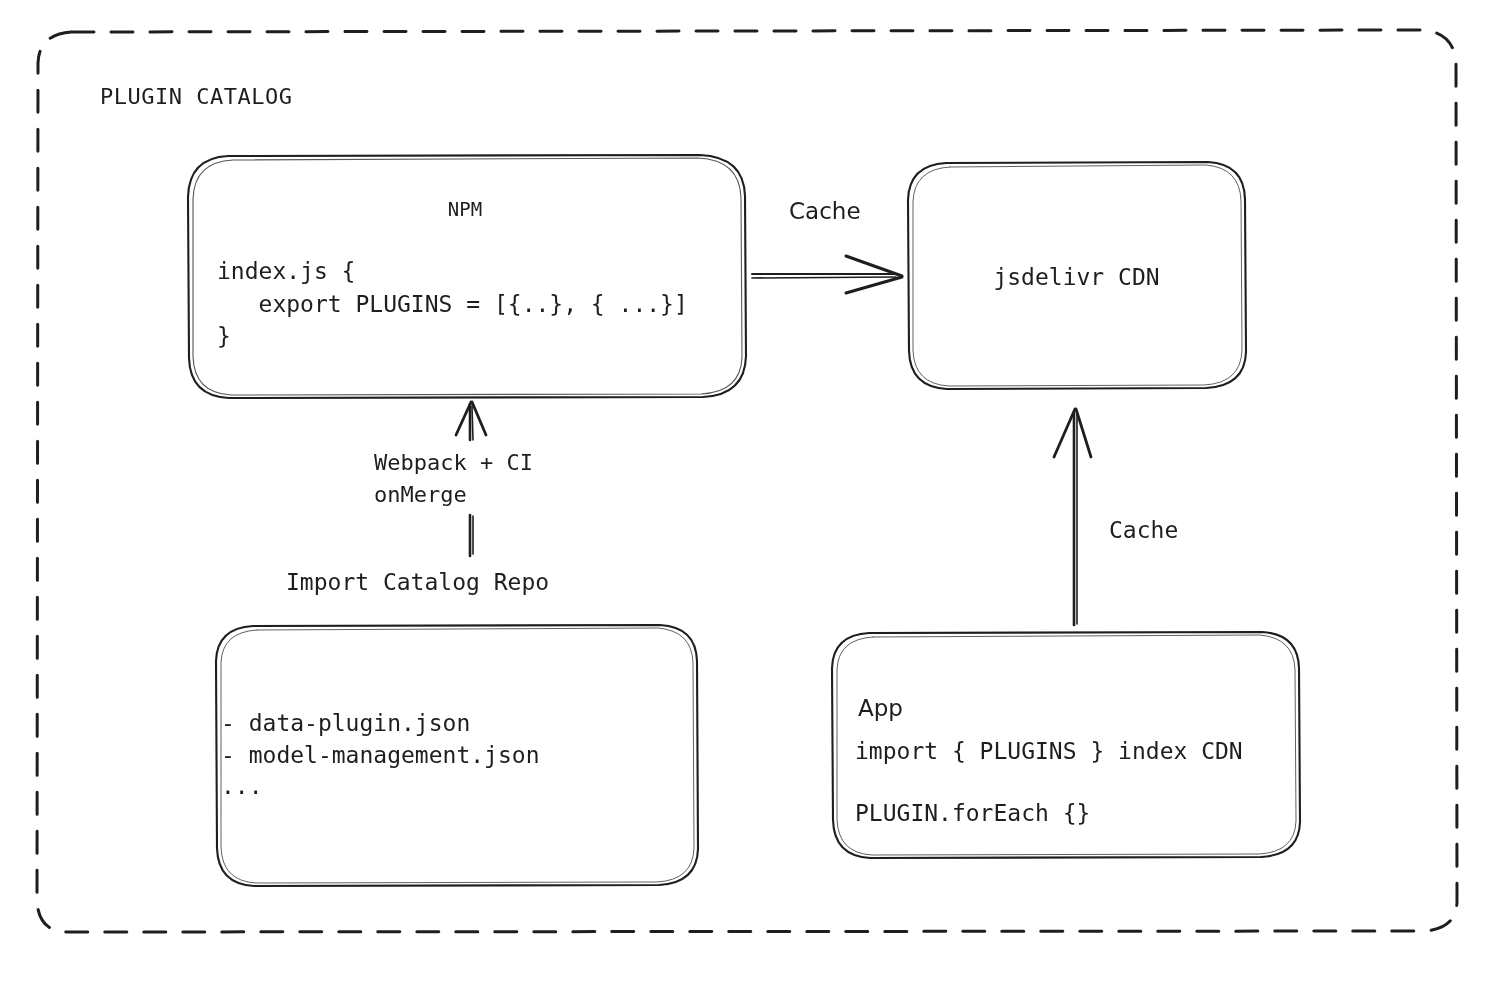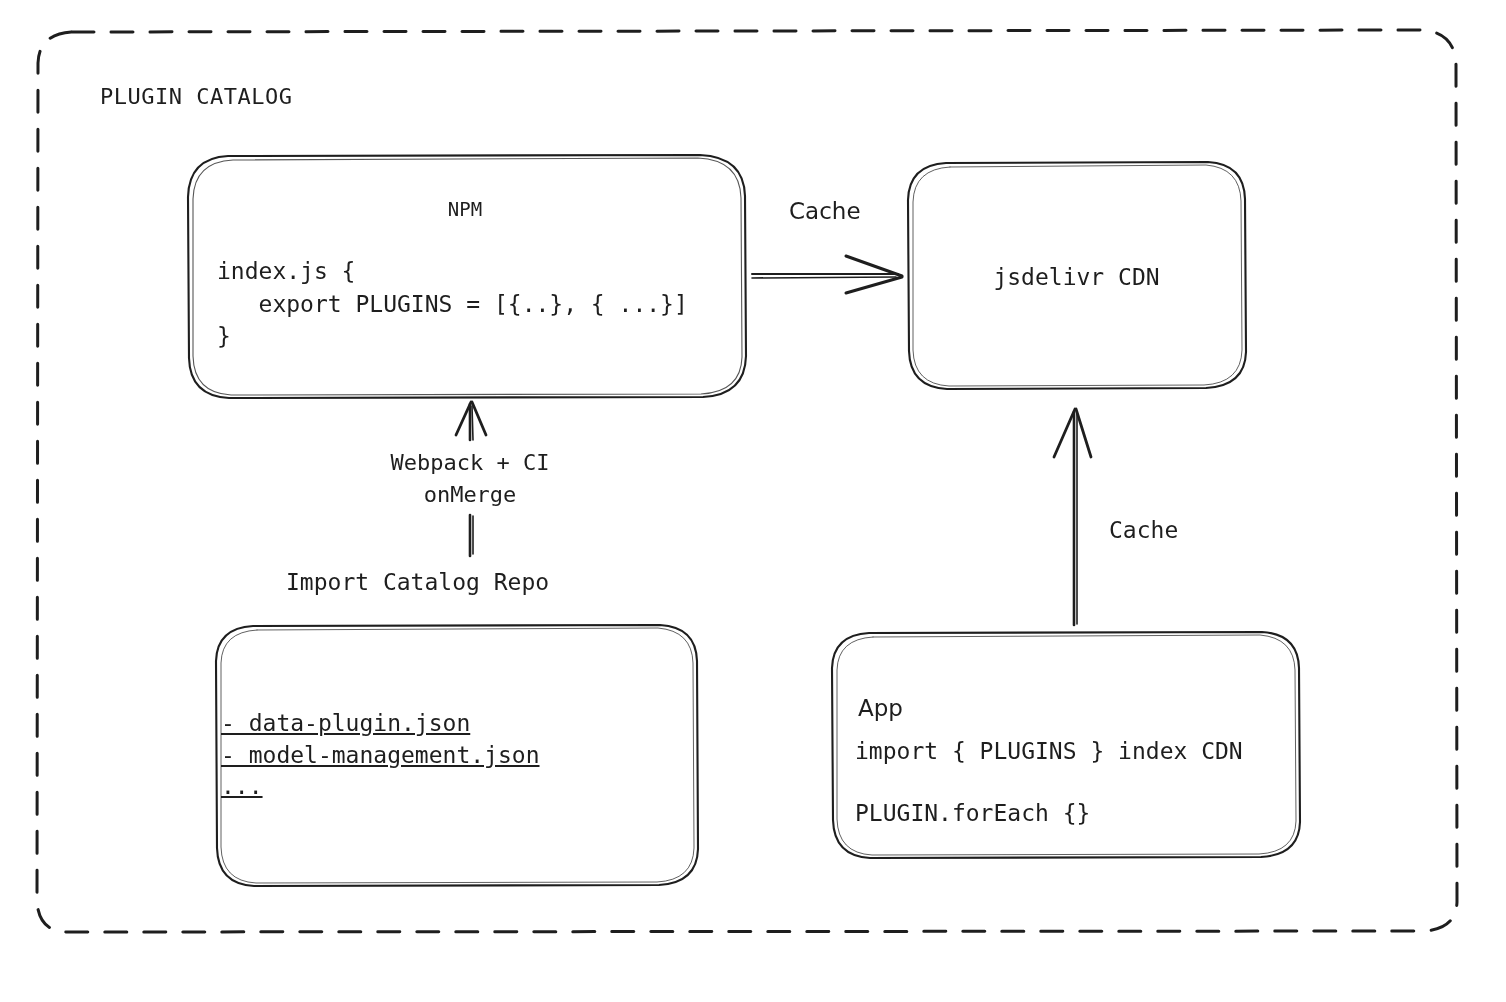--- a/index.html
+++ b/index.html
@@ -82,37 +82,36 @@
   }
   #import-label {
     left: 1109px;
     top: 515px;
     font-size: 23px;
   }
   #build-label {
     left: 374px;
     top: 447px;
     font-size: 22px;
-    text-align: center;
+    text-align: left;
     width: 192px;
     line-height: 1.45;
   }
 
   
   #repo-label {
     left: 286px;
     top: 567px;
     font-size: 23px;
   }
   #repo-files {
     left: 221px;
     top: 708px;
     font-size: 23px;
     line-height: 1.38;
-    text-decoration: underline;
   }
 
   
   #app-title {
     left: 858px;
     top: 693px;
     font-size: 23px;
   }
   #app-code {
     left: 855px;

